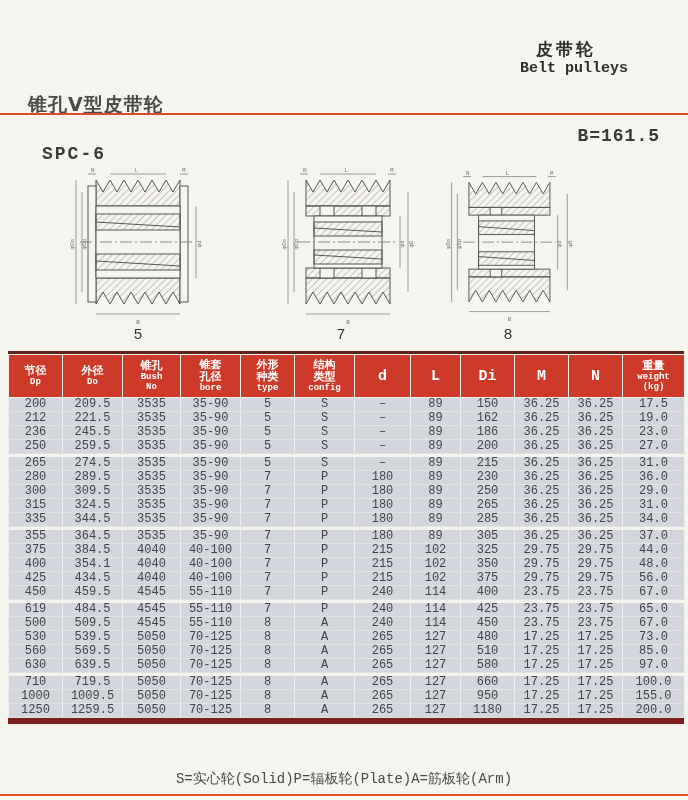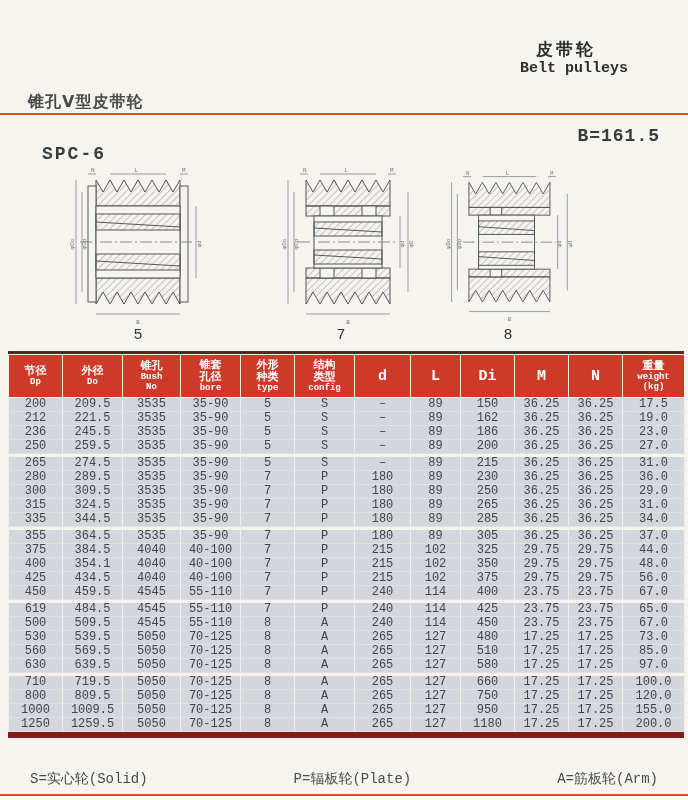--- a/index.html
+++ b/index.html
@@ -7,21 +7,21 @@
     position:relative; width:688px; height:796px;
     background:#f6f4ef; overflow:hidden;
     font-family:"Liberation Mono","DejaVu Sans Mono",monospace;
     color:#3f3f3f;
   }
   
   .title-cn{position:absolute; top:38px; right:92px; font-family:"DejaVu Sans",sans-serif;
             font-weight:bold; font-size:17px; letter-spacing:3px; color:#2e2e2e;}
   .title-en{position:absolute; top:60px; right:60px; font-size:15px; font-weight:bold; color:#2e2e2e;}
   .series-cn{position:absolute; top:92px; left:28px; font-family:"DejaVu Sans",sans-serif;
-             font-weight:bold; font-size:16px; letter-spacing:1px; color:#4a4a4a;}
+             font-weight:bold; font-size:19px; letter-spacing:1px; color:#4a4a4a;}
   .series-en{position:absolute; top:93px; right:32px; font-size:16px; font-weight:bold; color:#2e2e2e; letter-spacing:1px;}
   .rule-orange{position:absolute; left:0; width:688px; background:#d94c2a;}
   .top-rule{top:113px; height:2px;}
   .bottom-rule{top:794px; height:3px; background:#e2512b;}
   .model{position:absolute; top:144px; left:42px; font-size:18px; font-weight:bold; letter-spacing:2px; color:#3a3a3a;}
   .bwidth{position:absolute; top:126px; right:28px; font-size:18px; font-weight:bold; letter-spacing:1px; color:#3a3a3a;}
   
   .pulley{position:absolute;}
   .fig-label{position:absolute; top:327px; font-size:15px; color:#333; width:20px; text-align:center;}
   
@@ -41,21 +41,21 @@
     background:#d4d6dd; color:#41434b;
     border-left:1px solid #f2f0ea; border-right:1px solid #f2f0ea;
     border-bottom:1px solid #e2e1e2;
     font-size:12px; line-height:13px; height:13px; text-align:center;
     padding:0; white-space:nowrap;
   }
   tr.gap td{background:transparent; border:none; height:3px; line-height:3px;}
   
   .legend{
     position:absolute; left:0; top:770px; width:688px;
-    display:flex; justify-content:space-between;
+    display:flex; justify-content:center;
     padding:0 30px 0 30px; box-sizing:border-box;
     font-size:14px; color:#4a4a4a;
   }
   svg text{font-family:"Liberation Mono","DejaVu Sans Mono",monospace;}
 </style>
 </head>
 <body>
 
 <div class="page">
 
@@ -524,34 +524,20 @@
             <td>8</td>
             <td>A</td>
             <td>265</td>
             <td>127</td>
             <td>660</td>
             <td>17.25</td>
             <td>17.25</td>
             <td>100.0</td>
           </tr>
           <tr>
-            <td>800</td>
-            <td>809.5</td>
-            <td>5050</td>
-            <td>70-125</td>
-            <td>8</td>
-            <td>A</td>
-            <td>265</td>
-            <td>127</td>
-            <td>750</td>
-            <td>17.25</td>
-            <td>17.25</td>
-            <td>120.0</td>
-          </tr>
-          <tr>
             <td>1000</td>
             <td>1009.5</td>
             <td>5050</td>
             <td>70-125</td>
             <td>8</td>
             <td>A</td>
             <td>265</td>
             <td>127</td>
             <td>950</td>
             <td>17.25</td>

